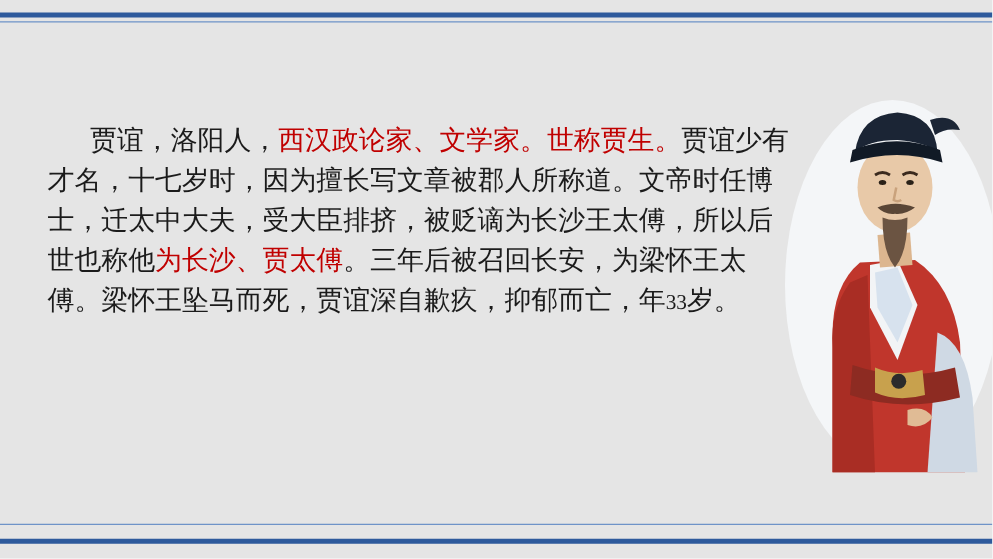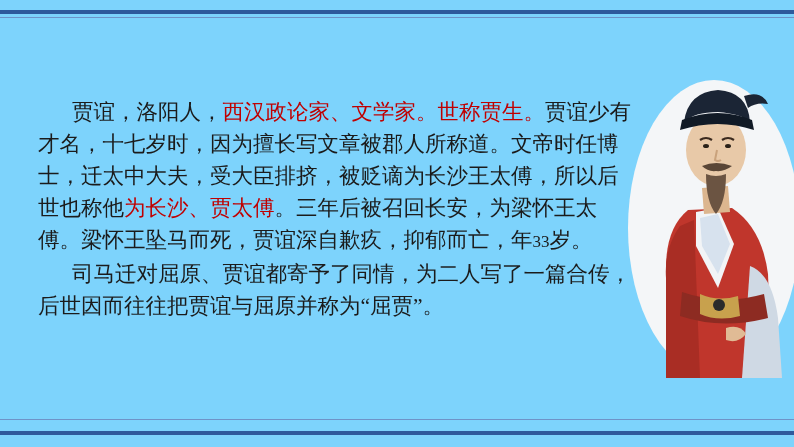--- a/index.html
+++ b/index.html
@@ -4,21 +4,21 @@
 <style>
   html, body {
     margin: 0;
     padding: 0;
     background: #ffffff;
   }
   #slide {
     position: relative;
     width: 794px;
     height: 447px;
-    background: #7dd3fc;
+    background: #e5e5e5;
     overflow: hidden;
     font-family: "Liberation Serif", serif;
   }
   
   .bar {
     position: absolute;
     left: 0;
     width: 794px;
   }
   .bar-top-thin {
@@ -82,21 +82,20 @@
 
 <div id="slide">
 
   <div class="bar bar-top-thin"></div>
   <div class="bar bar-top-thin2"></div>
   <div class="bar bar-bot-thin"></div>
   <div class="bar bar-bot-thick"></div>
 
   <div class="text-block">
     <p><span class="indent"></span><span>贾谊，洛阳人，</span><span class="red">西汉政论家、文学家。世称贾生。</span><span>贾谊少有才名，十七岁时，因为擅长写文章被郡人所称道。文帝时任博士，迁太中大夫，受大臣排挤，被贬谪为长沙王太傅，所以后世也称他</span><span class="red">为</span><span class="red">长沙、贾太傅</span><span>。三年后被召回长安，为梁怀王太傅。梁怀王坠马而死，贾谊深自歉疚，抑郁而亡，年</span><span class="small-num">33</span><span>岁。</span></p>
-    <p><span class="indent"></span><span>司马迁对屈原、贾谊都寄予了同情，为二人写了一篇合传，后世因而往往把贾谊与屈原并称为“屈贾”。</span></p>
   </div>
 
   <div class="figure">
     <svg class="fig-svg" width="172" height="300" viewBox="0 0 172 300" xmlns="http://www.w3.org/2000/svg">
 
       <ellipse cx="92" cy="150" rx="86" ry="148" fill="#f4f6f8"></ellipse>
 
       <path d="M44 300 L44 190 Q44 150 66 132 L110 130 Q140 150 146 196 L150 300 Z" fill="#c0362c"></path>
       <path d="M44 300 L44 200 Q42 170 58 148 L72 142 L78 300 Z" fill="#a92d24"></path>
 

